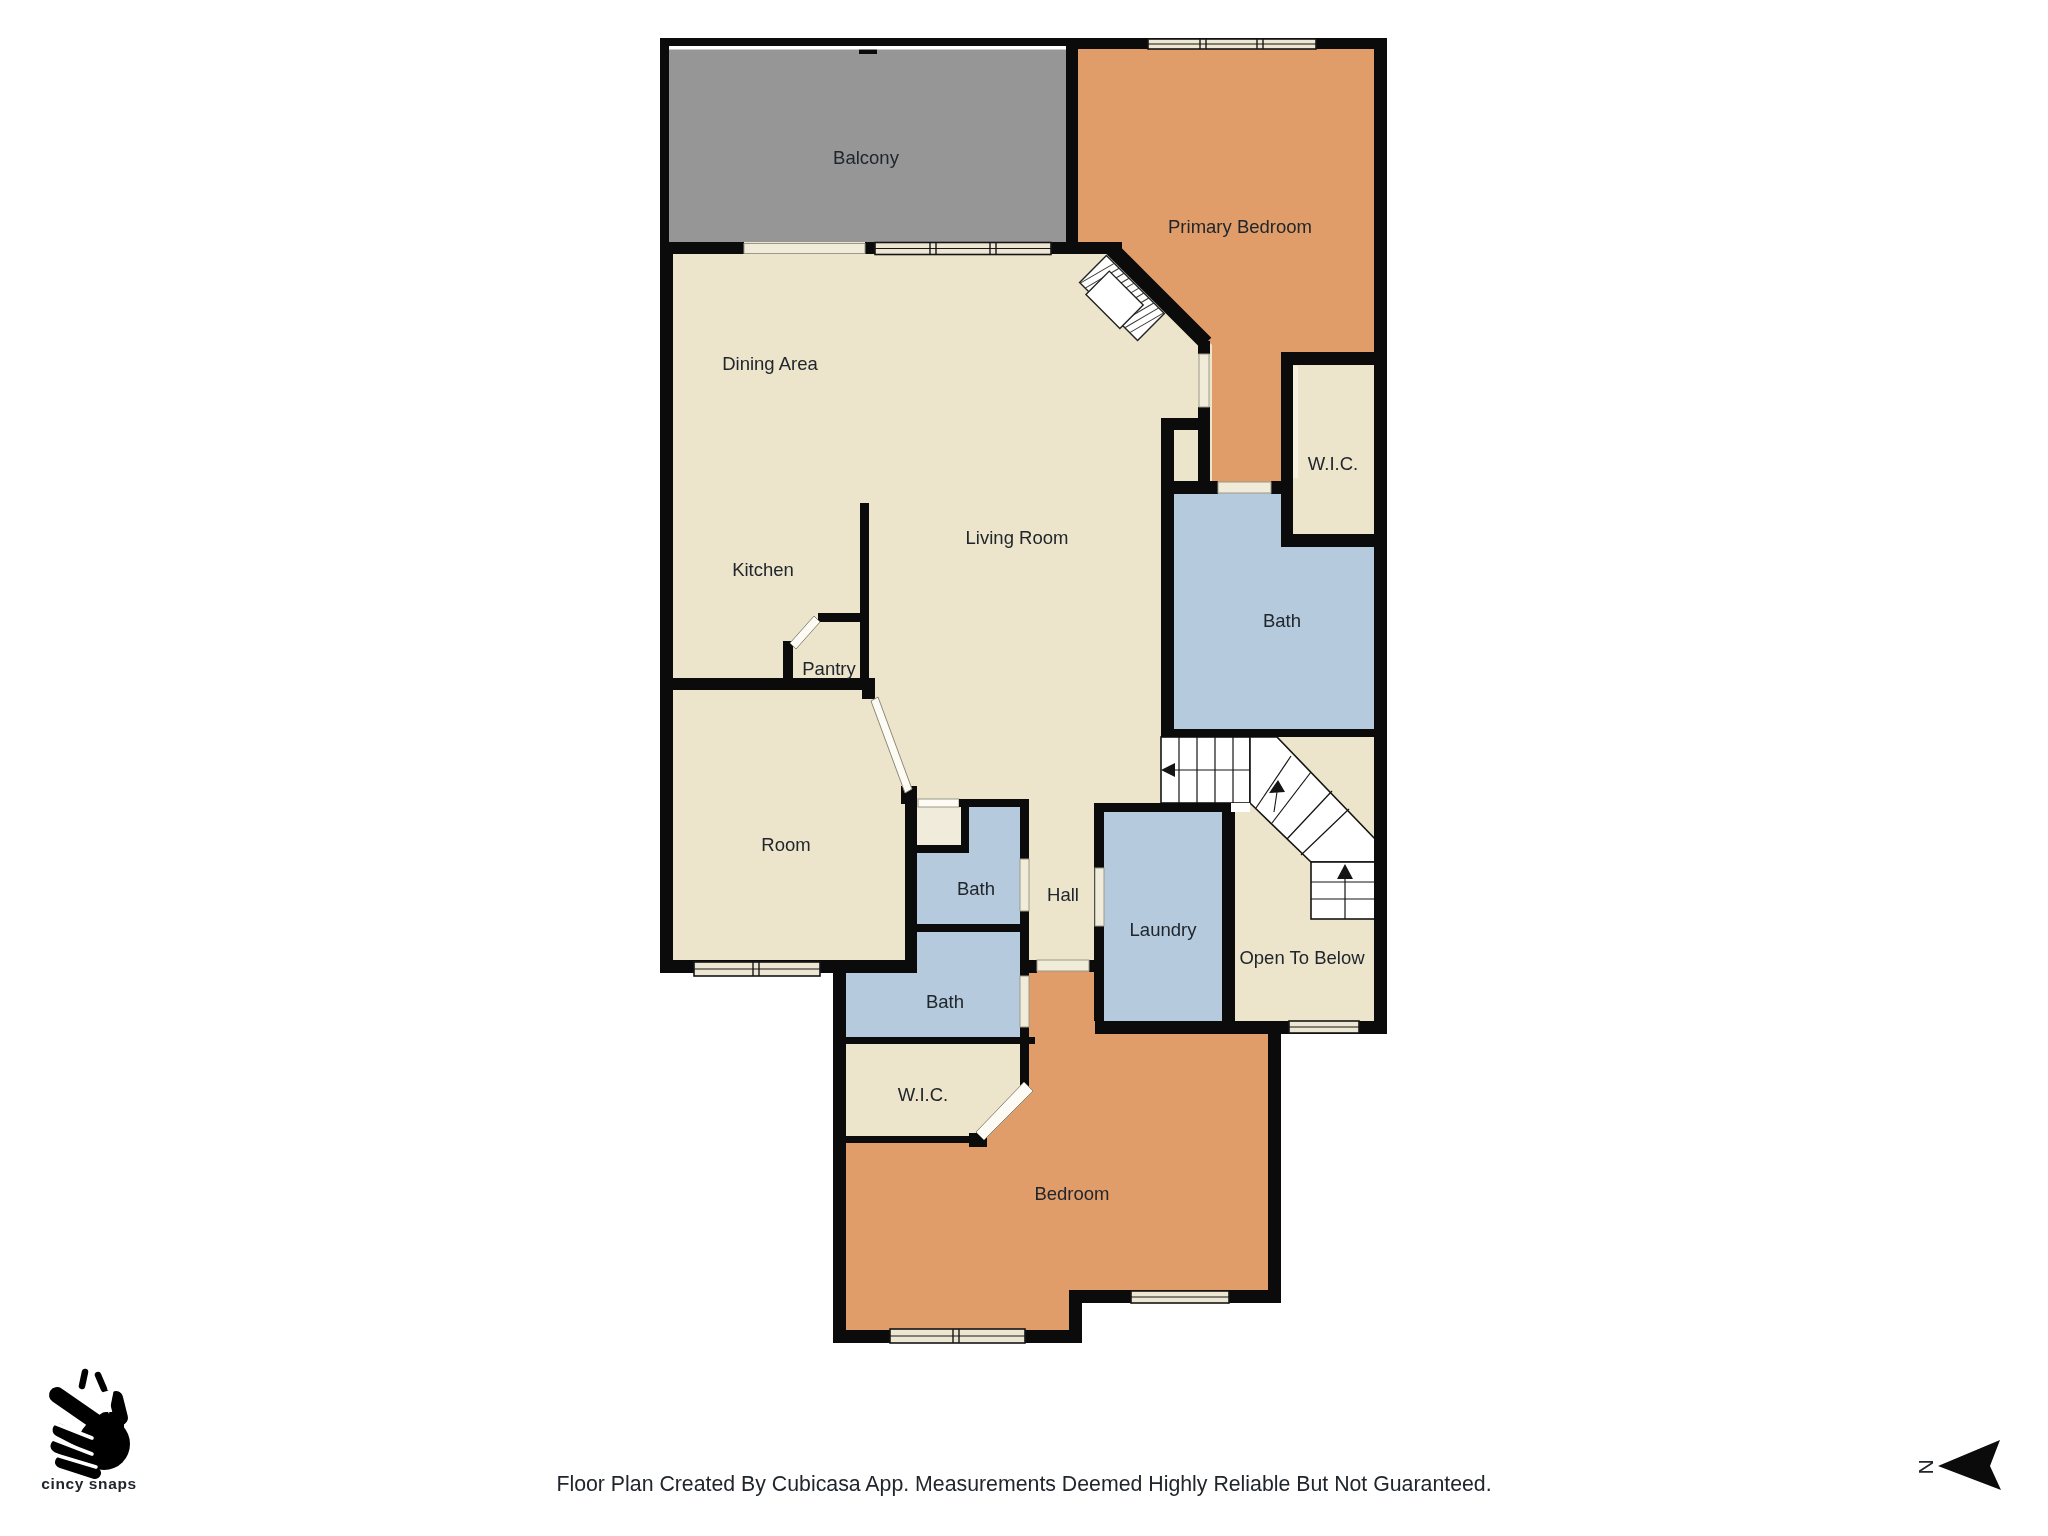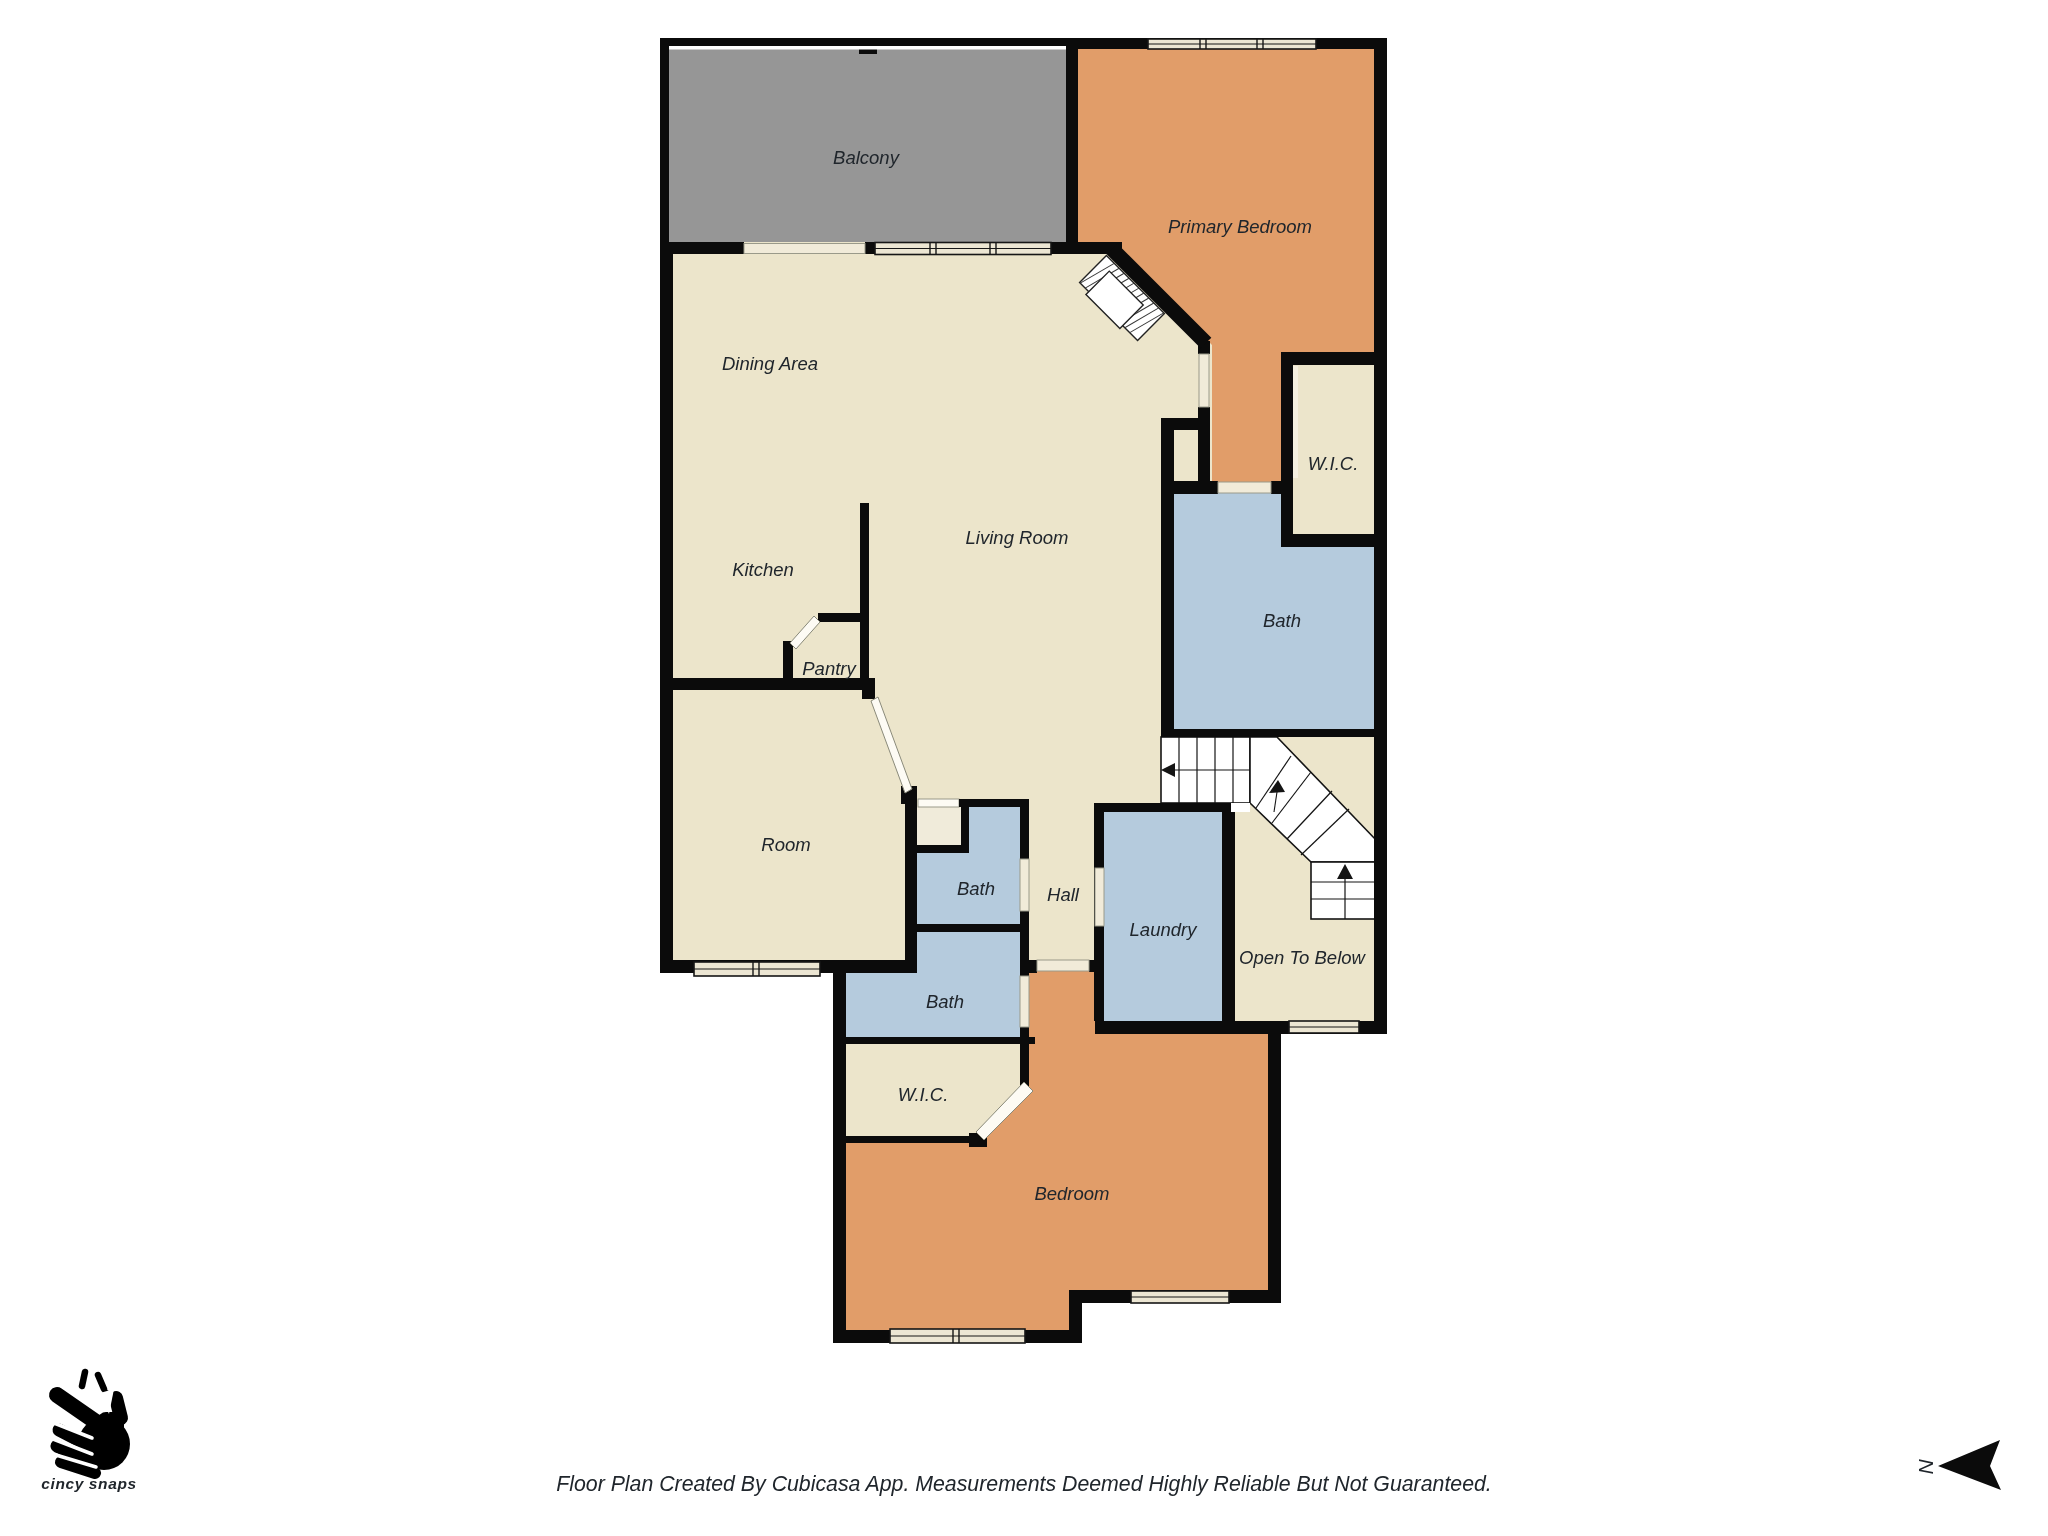--- a/index.html
+++ b/index.html
@@ -1,17 +1,17 @@
 <!DOCTYPE html>
 <html><head>
 <meta charset="utf-8">
 <style>
   html,body{margin:0;padding:0;background:#ffffff;}
   .page{position:relative;width:2048px;height:1536px;background:#ffffff;overflow:hidden;
-        font-family:"Liberation Sans", sans-serif;font-style:italic;}
+        font-family:"Liberation Sans", sans-serif;}
   svg{position:absolute;left:0;top:0;}
   text{font-family:"Liberation Sans", sans-serif;fill:#20262c;}
   .lbl{font-size:18.5px;}
 </style>
 </head>
 <body>
 <div class="page">
 <svg width="2048" height="1536" viewBox="0 0 2048 1536">
 
   <polygon points="660,38 1387,38 1387,1034 1281,1034 1281,1303 1082,1303 1082,1343 836,1343 836,973 660,973" fill="#ece5cb"></polygon>

